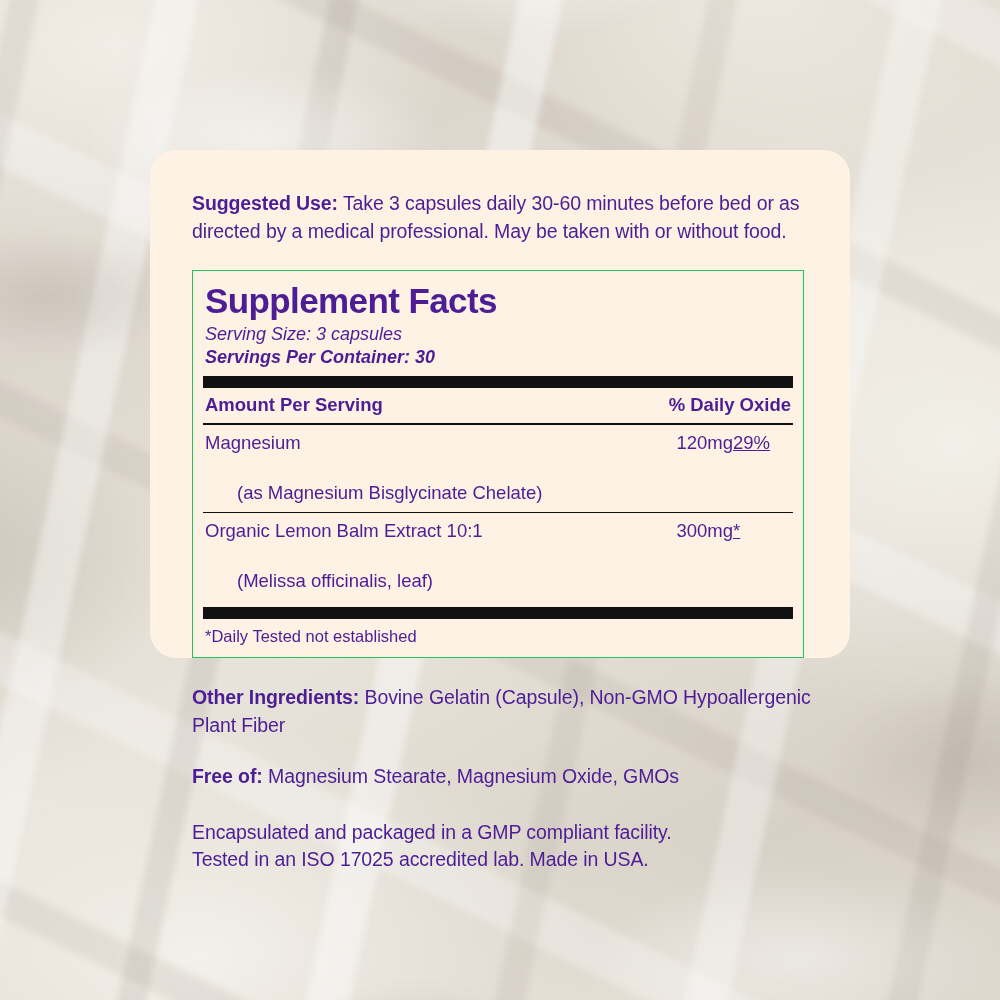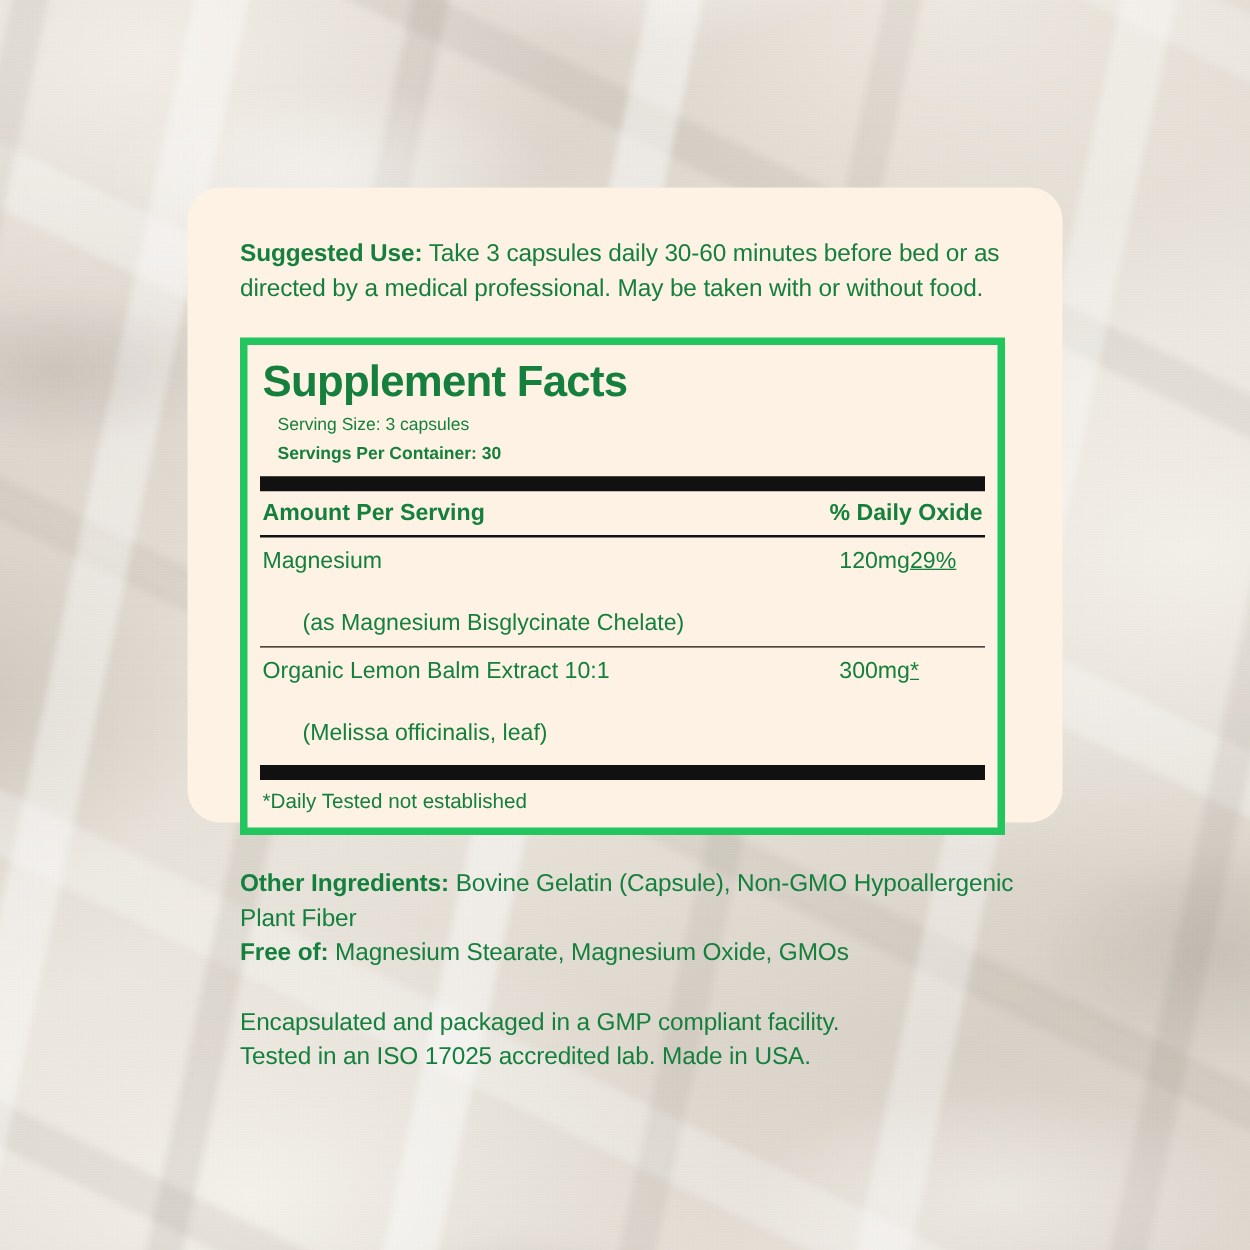--- a/index.html
+++ b/index.html
@@ -78,53 +78,54 @@
   #card {
     position: absolute;
     left: 150px;
     top: 150px;
     width: 700px;
     height: 508px;
     background: #fdf2e3;
     border-radius: 26px;
     box-sizing: border-box;
     padding: 36px 42px 0 42px;
-    color: #15803d;
+    color: #4c1d95;
   }
 
   .para {
     font-size: 19.5px;
     line-height: 27.5px;
     letter-spacing: -0.1px;
     margin: 0;
   }
   .para b { font-weight: 700; }
 
   #suggested-use { margin-top: 4px; width: 625px; }
 
   
   #facts {
     margin-top: 25px;
-    border: 6px solid #22c55e;
+    border: 1px solid #22c55e;
     box-sizing: border-box;
     padding: 8px 10px 8px 10px;
     width: 612px;
     background: #fdf2e3;
   }
   #facts-title {
     font-size: 35px;
     font-weight: 700;
     letter-spacing: -0.6px;
     line-height: 40px;
     margin: 2px 0 2px 2px;
   }
   .facts-line {
-    font-size: 14px;
+    font-size: 18px;
     line-height: 23px;
-    margin-left: 14px;
+    margin-left: 2px;
+    font-style: italic;
   }
   .facts-line.bold { font-weight: 700; }
 
   .bar-thick {
     height: 12px;
     background: #111;
     margin: 7px 0 0 0;
   }
   .rule {
     height: 1.5px;
@@ -150,21 +151,21 @@
     padding: 0 2px 7px 34px;
     margin-top: 20px;
   }
   .footnote {
     font-size: 16.5px;
     line-height: 22px;
     padding: 6px 2px 2px 2px;
   }
 
   #other-ingredients { margin-top: 26px; width: 620px; }
-  #free-of { }
+  #free-of { margin-top: 24px; }
   #facility { margin-top: 28px; }
 </style>
 </head>
 <body>
 
 <div id="bg">
   <div class="wash"></div>
   <div class="folds"></div>
   <div class="creases"></div>
   <div class="grain"></div>

